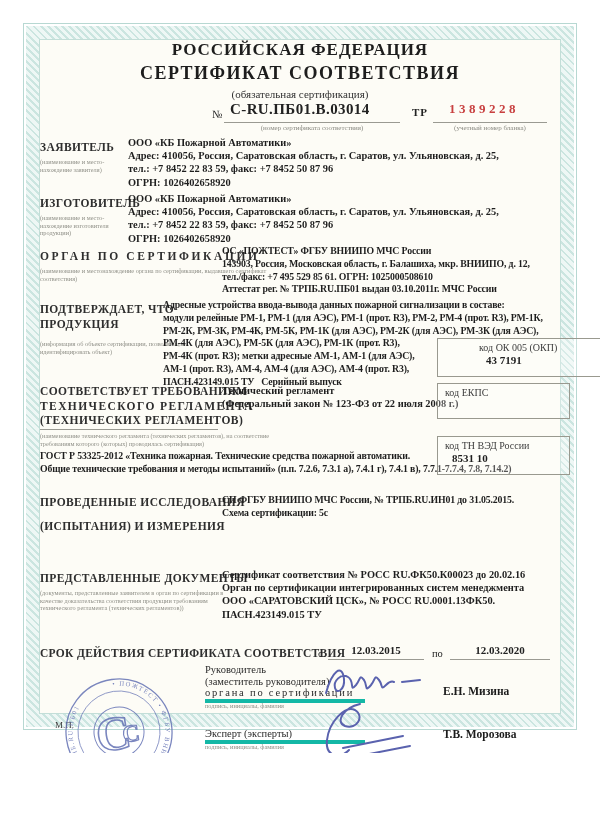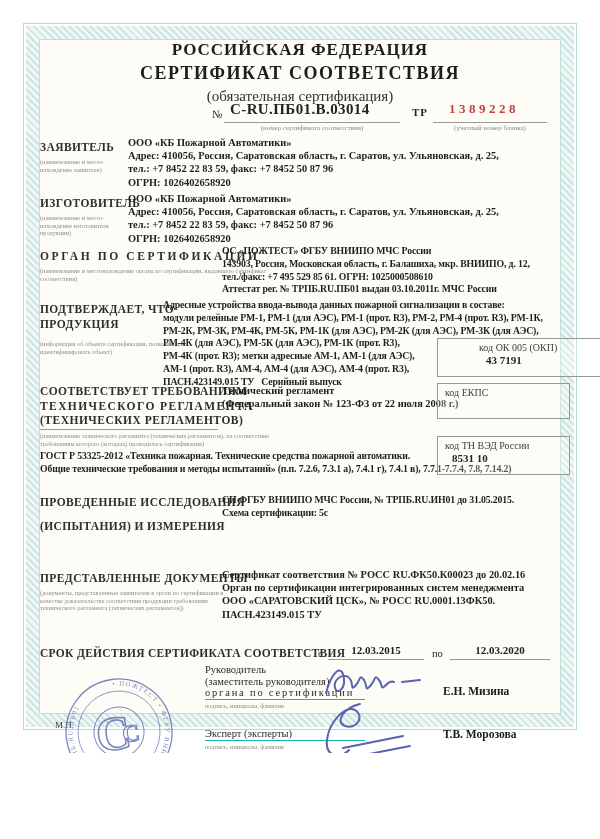--- a/index.html
+++ b/index.html
@@ -11,32 +11,32 @@
       background:
         repeating-linear-gradient(45deg,#cbe5e0 0 2px,#eef7f5 2px 5px),
         repeating-linear-gradient(-45deg,#d4eae5 0 2px,rgba(255,255,255,0) 2px 6px);}
   .paper{position:absolute;inset:39px;background:#fdfcf6;border:1px solid #c3ded8;
       background-image:radial-gradient(circle,#f0ead e 0.6px,transparent 0.7px);
       background-size:7px 7px;}
   .abs{position:absolute;}
   .ctr{left:0;width:100%;text-align:center;}
   .country{top:40px;font-size:17px;font-weight:bold;letter-spacing:1px;color:#1d1d1d;}
   .title{top:63px;font-size:18px;font-weight:bold;letter-spacing:1.5px;color:#1d1d1d;}
-  .subtitle{top:88px;font-size:15px;color:#333;}
+  .subtitle{top:88px;font-size:11px;color:#333;}
   .cap{font-size:7px;color:#8a8a82;text-align:center;}
   .tinycap{font-size:6.3px;line-height:7.6px;color:#8f8f87;}
   .seclabel{font-size:11.5px;font-weight:bold;color:#2e2e2e;letter-spacing:.4px;}
   .val{font-size:10.4px;line-height:13.2px;font-weight:bold;color:#1e1e1e;white-space:nowrap;}
   .val.sm{font-size:9.8px;line-height:12.8px;letter-spacing:-0.15px;}
   .numline{border-top:1px solid #9a9a92;}
   .codebox{position:absolute;left:437px;width:131px;border:1px solid #99998f;background:rgba(255,255,255,.25);}
   .codebox .cb-label{font-size:10px;color:#3c3c3c;padding:3px 0 0 7px;}
   .codebox .cb-value{font-size:11px;font-weight:bold;padding:1px 0 0 14px;color:#1e1e1e;}
   .dateline{border-bottom:1px solid #9a9a92;text-align:center;font-weight:bold;font-size:11px;height:15px;}
-  .roleblock{border-bottom:1px solid #14b8a6;}
+  .roleblock{border-bottom:4px solid #14b8a6;}
   .role-l{font-size:10.5px;line-height:11.5px;color:#2c2c2c;}
   .name{font-size:11.5px;font-weight:bold;color:#1b1b1b;}
   .ls2{letter-spacing:2.6px;}
   .ls15{letter-spacing:1.4px;}
   .ls05{letter-spacing:.5px;}
   .ink{stroke:#5a62ae;fill:none;stroke-linecap:round;}
   .stamp{opacity:.85;transform:rotate(-8deg);}
 </style>
 </head>
 <body>

